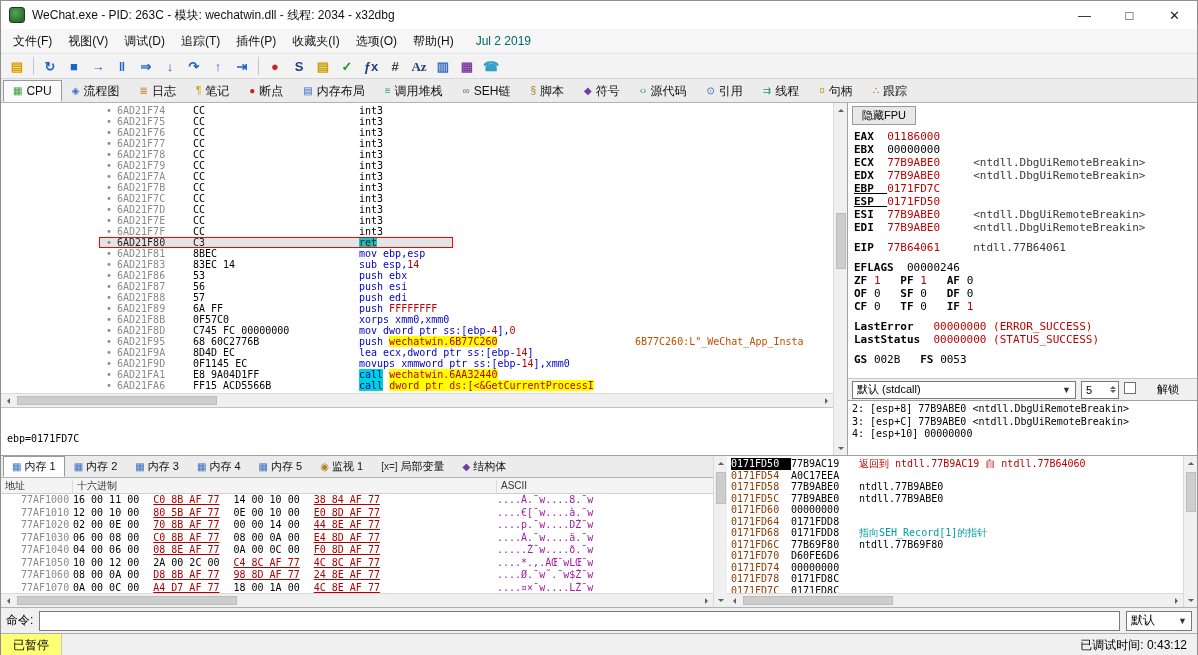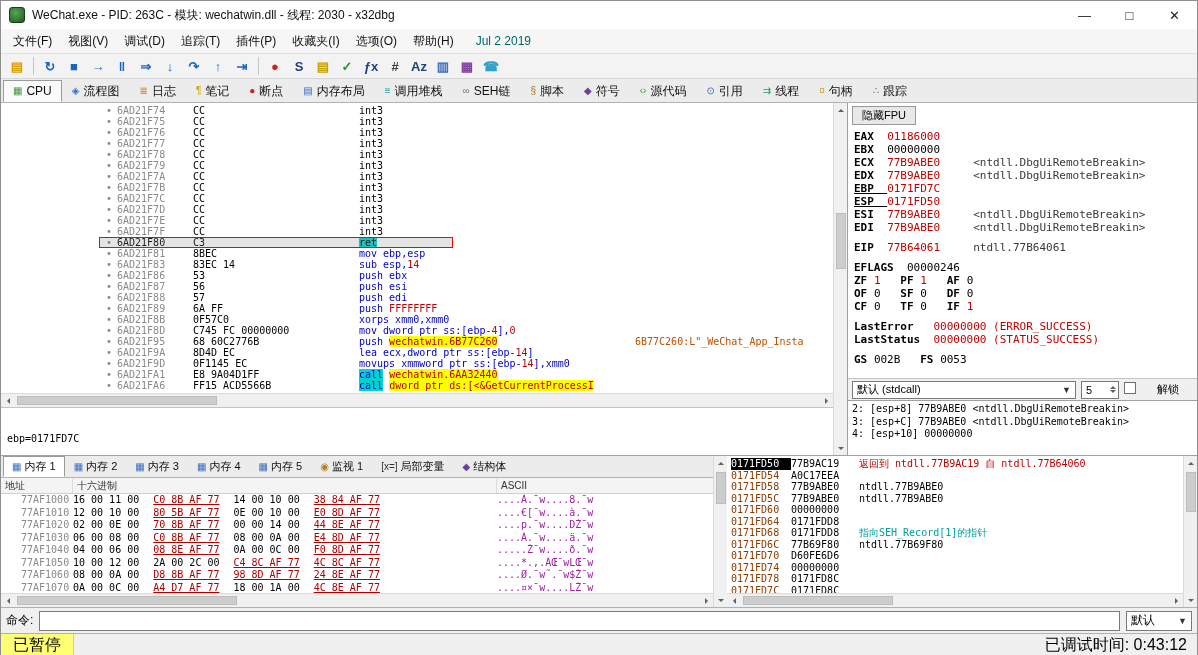--- a/index.html
+++ b/index.html
@@ -119,33 +119,33 @@
   .st-val{width:68px;flex:0 0 auto;color:#000;}
   .st-com{flex:1;overflow:hidden;}
   .st-com.red{color:#c00000;}
   .st-com.blk{color:#000;}
   .st-com.cyan{color:#00a0a0;}
 
   
   .cmdbar{height:26px;display:flex;align-items:center;gap:6px;padding:0 5px;background:#f0f0f0;border-top:1px solid #b0b0b0;font-size:12px;flex:0 0 auto;}
   .cmdbar input{flex:1;height:20px;border:1px solid #7a7a7a;padding:0 4px;font:11px "DejaVu Sans Mono",monospace;background:#fff;}
   .combo.small{width:66px;height:20px;}
-  .statusbar{height:23px;display:flex;align-items:center;background:#f0f0f0;border-top:1px solid #b0b0b0;font-size:16px;flex:0 0 auto;}
+  .statusbar{height:23px;display:flex;align-items:center;background:#f0f0f0;border-top:1px solid #b0b0b0;font-size:12px;flex:0 0 auto;}
   .paused{background:#ffff76;height:100%;display:flex;align-items:center;padding:0 12px;color:#000;border-right:1px solid #c8c8c8;}
   .msg{margin-left:10px;color:#000;}
   .time{margin-left:auto;padding-right:10px;color:#000;}
 </style>
 </head>
 <body>
 
 <div class="window">
 
   <div class="titlebar">
     <span class="appicon"></span>
-    <span>WeChat.exe - PID: 263C - 模块: wechatwin.dll - 线程: 2030 - x32dbg</span>
+    <span>WeChat.exe - PID: 263C - 模块: wechatwin.dll - 线程: 2034 - x32dbg</span>
     <div class="winbtns">
       <span>—</span>
       <span>□</span>
       <span>✕</span>
     </div>
   </div>
 
   <div class="menubar">
       <span class="menu-item">文件(F)</span>
       <span class="menu-item">视图(V)</span>
@@ -202,21 +202,21 @@
       <button class="tbtn">
         <span class="tglyph" style="color: rgb(42, 154, 42);">✓</span>
       </button>
       <button class="tbtn">
         <span class="tglyph" style="color: rgb(32, 64, 128);">ƒx</span>
       </button>
       <button class="tbtn">
         <span class="tglyph" style="color: rgb(64, 64, 64);">#</span>
       </button>
       <button class="tbtn">
-        <span class="tglyph" style="color: rgb(32, 64, 128);">Az</span>
+        <span class="tglyph" style="color: rgb(32, 64, 128); font-family: Liberation Serif, serif;">Az</span>
       </button>
       <button class="tbtn">
         <span class="tglyph" style="color: rgb(58, 110, 192);">▥</span>
       </button>
       <button class="tbtn">
         <span class="tglyph" style="color: rgb(128, 64, 160);">▦</span>
       </button>
       <button class="tbtn">
         <span class="tglyph" style="color: rgb(48, 160, 200);">☎</span>
       </button>

